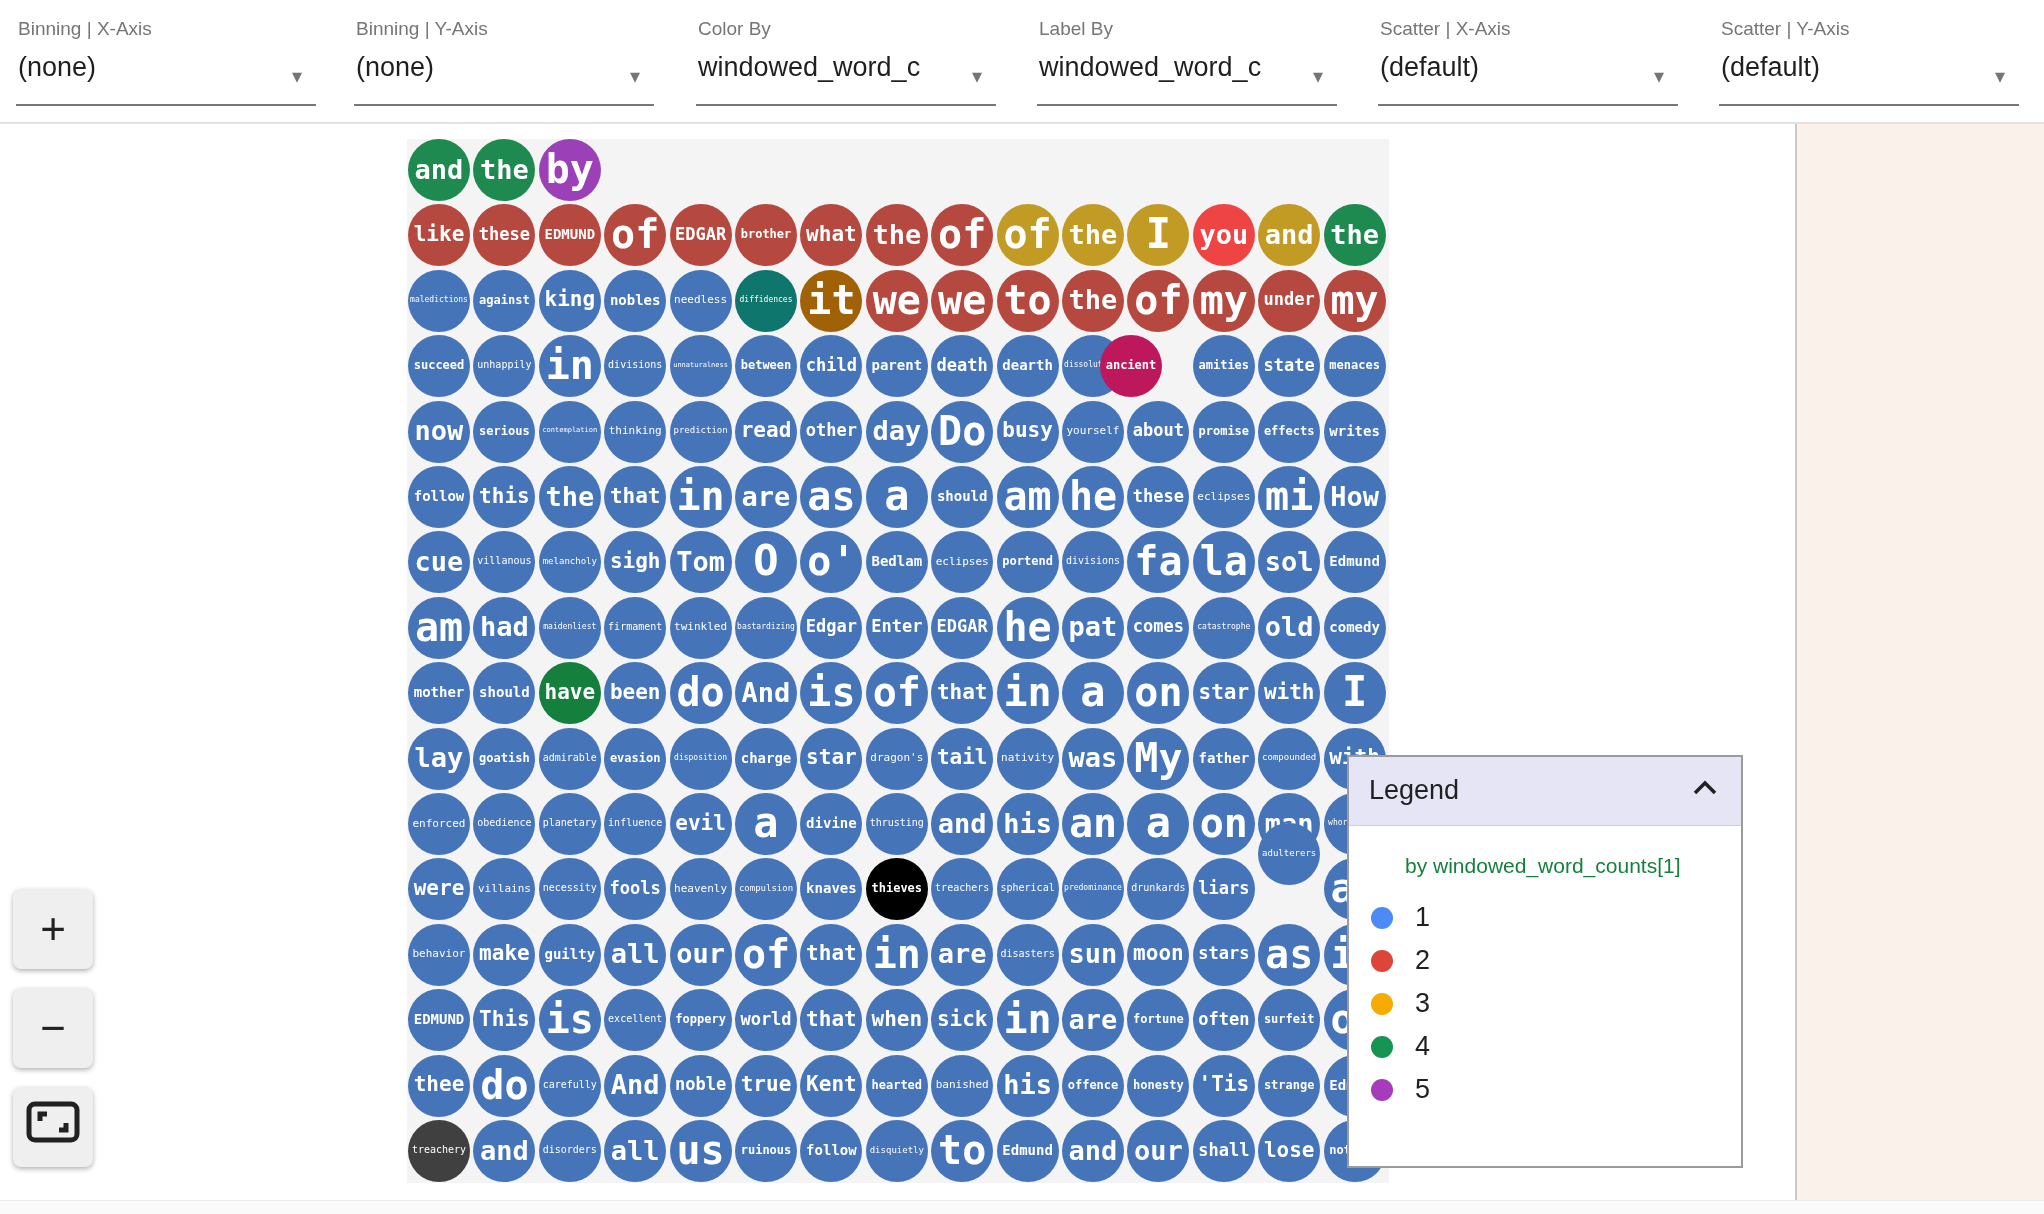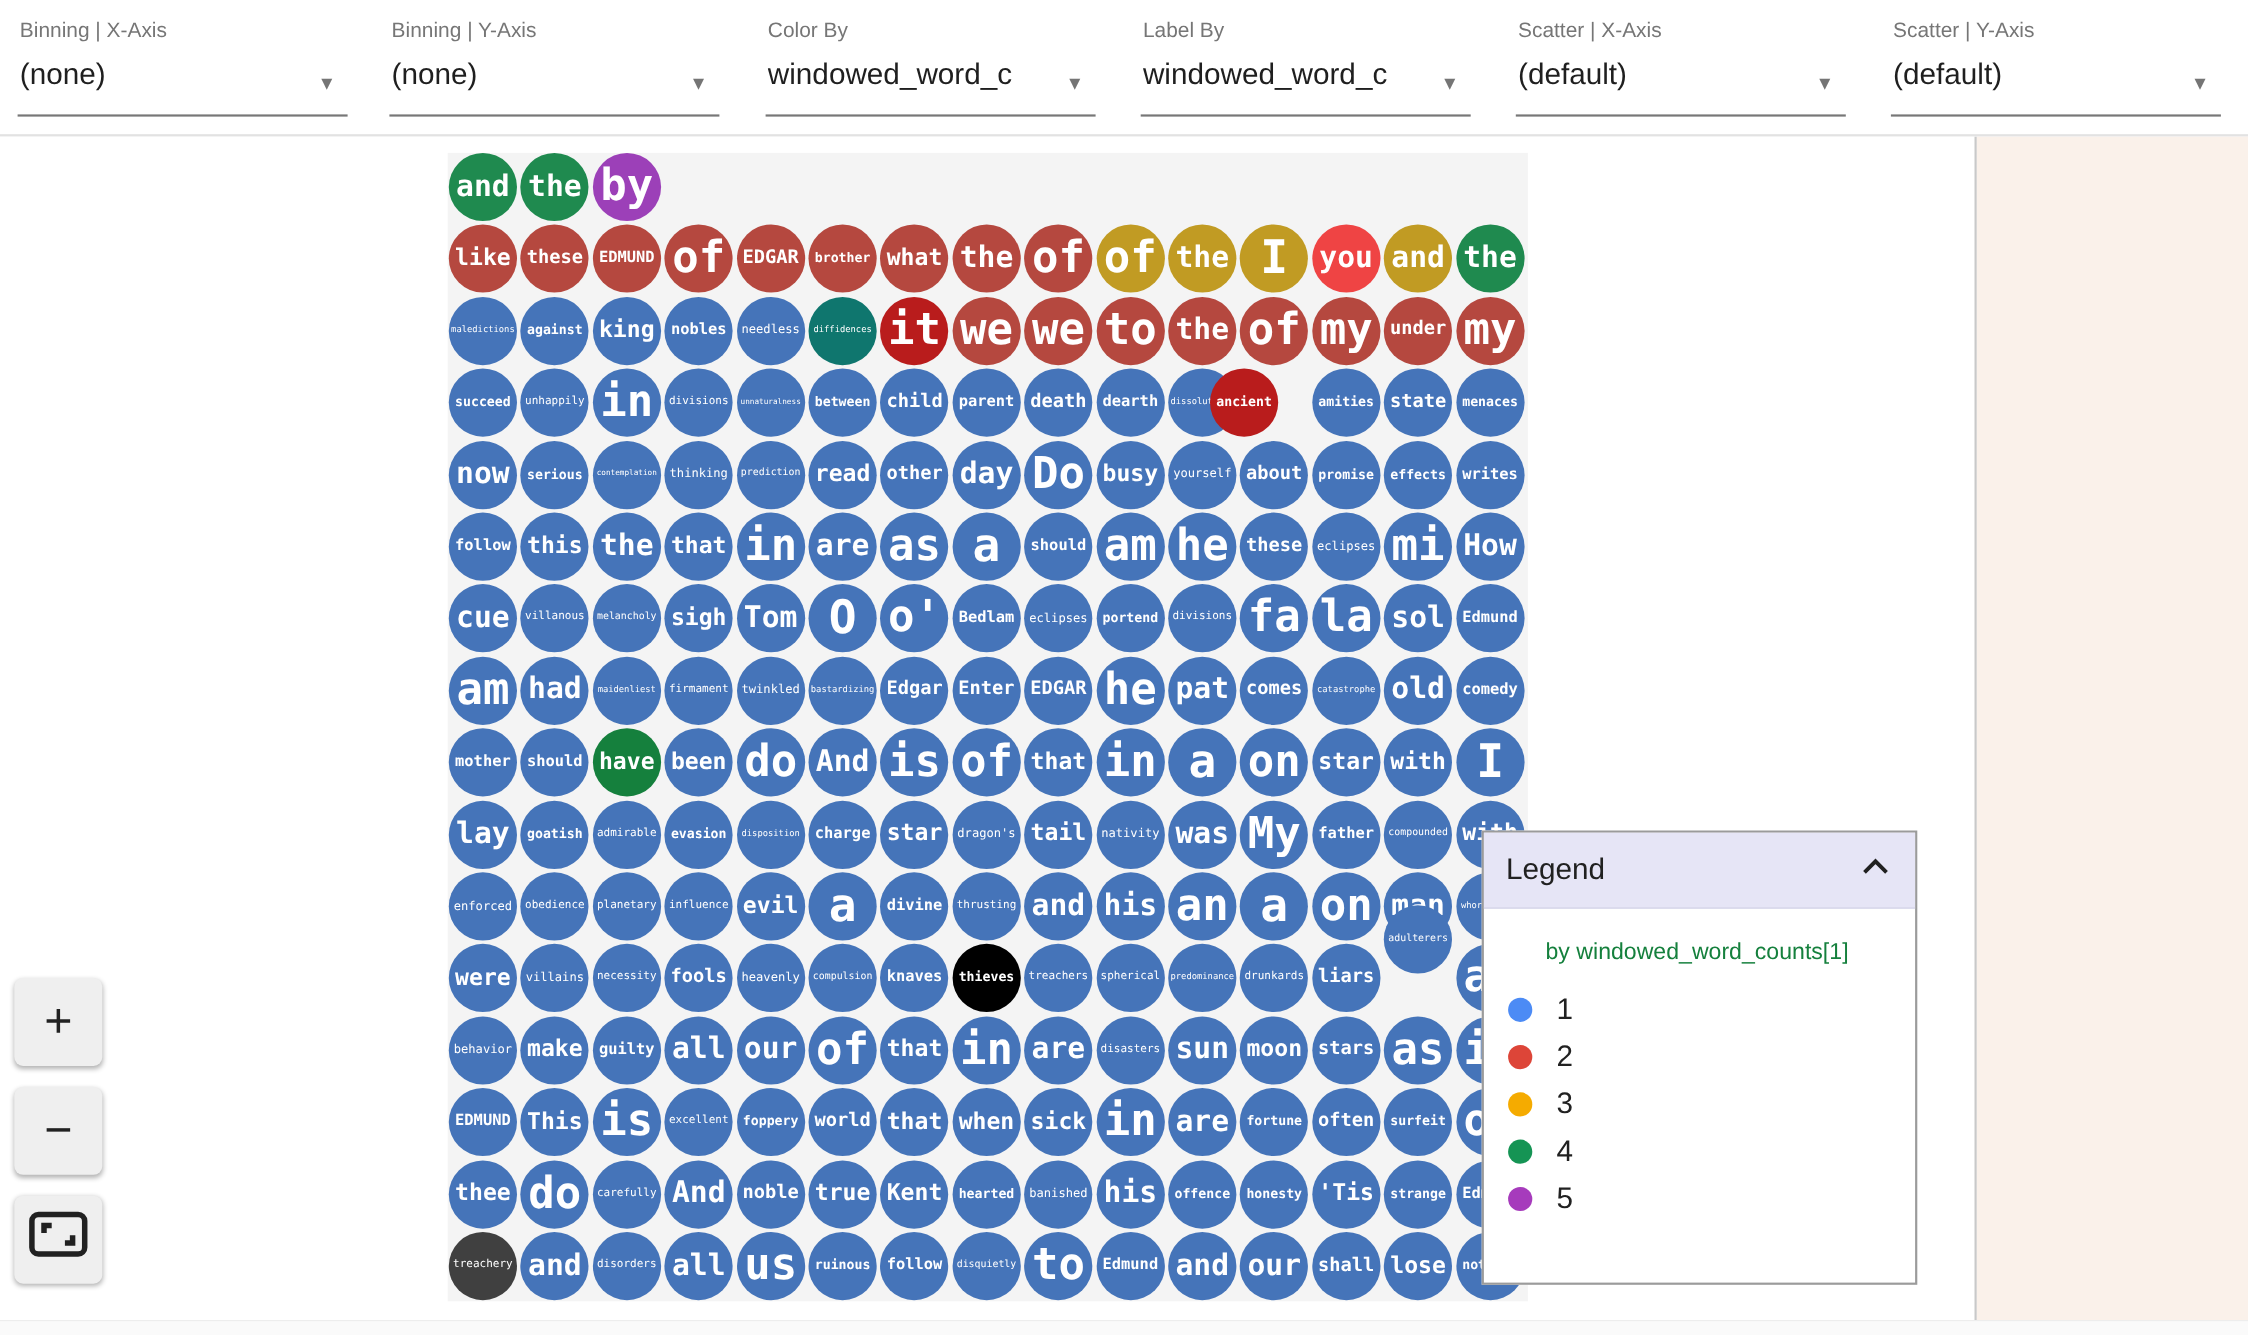--- a/index.html
+++ b/index.html
@@ -162,21 +162,21 @@
     </div>
     <div class="circle" style="left: 604.2px; top: 269.8px; background: rgb(69, 116, 185);">
       <span style="font-size: 14px; font-weight: 700;">nobles</span>
     </div>
     <div class="circle" style="left: 669.6px; top: 269.8px; background: rgb(69, 116, 185);">
       <span style="font-size: 11px; font-weight: 400;">needless</span>
     </div>
     <div class="circle" style="left: 735px; top: 269.8px; background: #0f766e;">
       <span style="font-size: 8px; font-weight: 400;">diffidences</span>
     </div>
-    <div class="circle" style="left: 800.4px; top: 269.8px; background: #b91c1c;">
+    <div class="circle" style="left: 800.4px; top: 269.8px; background: #a16207;">
       <span style="font-size: 40px; font-weight: 700;">it</span>
     </div>
     <div class="circle" style="left: 865.8px; top: 269.8px; background: rgb(181, 72, 63);">
       <span style="font-size: 40px; font-weight: 700;">we</span>
     </div>
     <div class="circle" style="left: 931.2px; top: 269.8px; background: rgb(181, 72, 63);">
       <span style="font-size: 40px; font-weight: 700;">we</span>
     </div>
     <div class="circle" style="left: 996.6px; top: 269.8px; background: rgb(181, 72, 63);">
       <span style="font-size: 40px; font-weight: 700;">to</span>
@@ -222,21 +222,21 @@
     </div>
     <div class="circle" style="left: 931.2px; top: 335.2px; background: rgb(69, 116, 185);">
       <span style="font-size: 17px; font-weight: 700;">death</span>
     </div>
     <div class="circle" style="left: 996.6px; top: 335.2px; background: rgb(69, 116, 185);">
       <span style="font-size: 14px; font-weight: 700;">dearth</span>
     </div>
     <div class="circle" style="left: 1062px; top: 335.2px; background: rgb(69, 116, 185);">
       <span style="font-size: 8px; font-weight: 400;">dissolutions</span>
     </div>
-    <div class="circle" style="left: 1100px; top: 335.2px; background: #b91c1c;">
+    <div class="circle" style="left: 1100px; top: 335.2px; background: #be185d;">
       <span style="font-size: 12px; font-weight: 700;">ancient</span>
     </div>
     <div class="circle" style="left: 1192.8px; top: 335.2px; background: rgb(69, 116, 185);">
       <span style="font-size: 12px; font-weight: 700;">amities</span>
     </div>
     <div class="circle" style="left: 1258.2px; top: 335.2px; background: rgb(69, 116, 185);">
       <span style="font-size: 17px; font-weight: 700;">state</span>
     </div>
     <div class="circle" style="left: 1323.6px; top: 335.2px; background: rgb(69, 116, 185);">
       <span style="font-size: 12px; font-weight: 700;">menaces</span>

